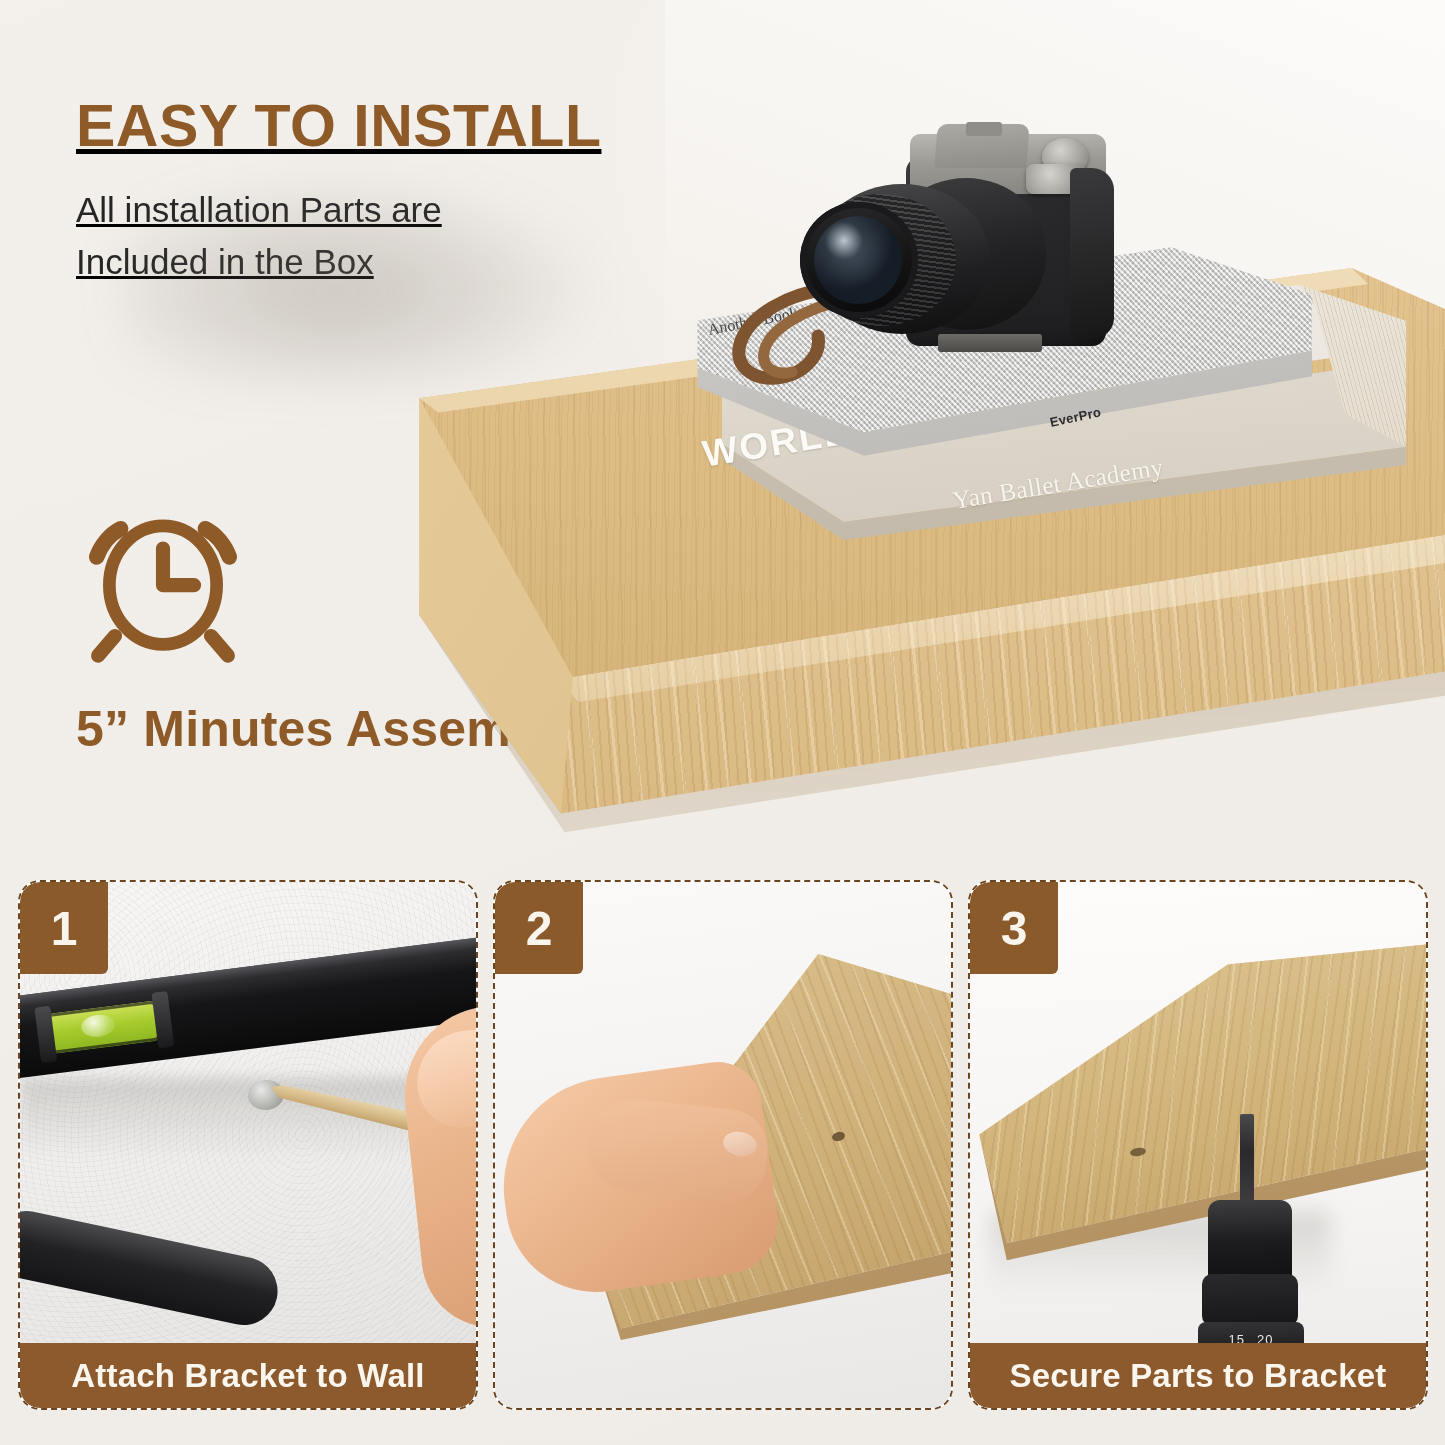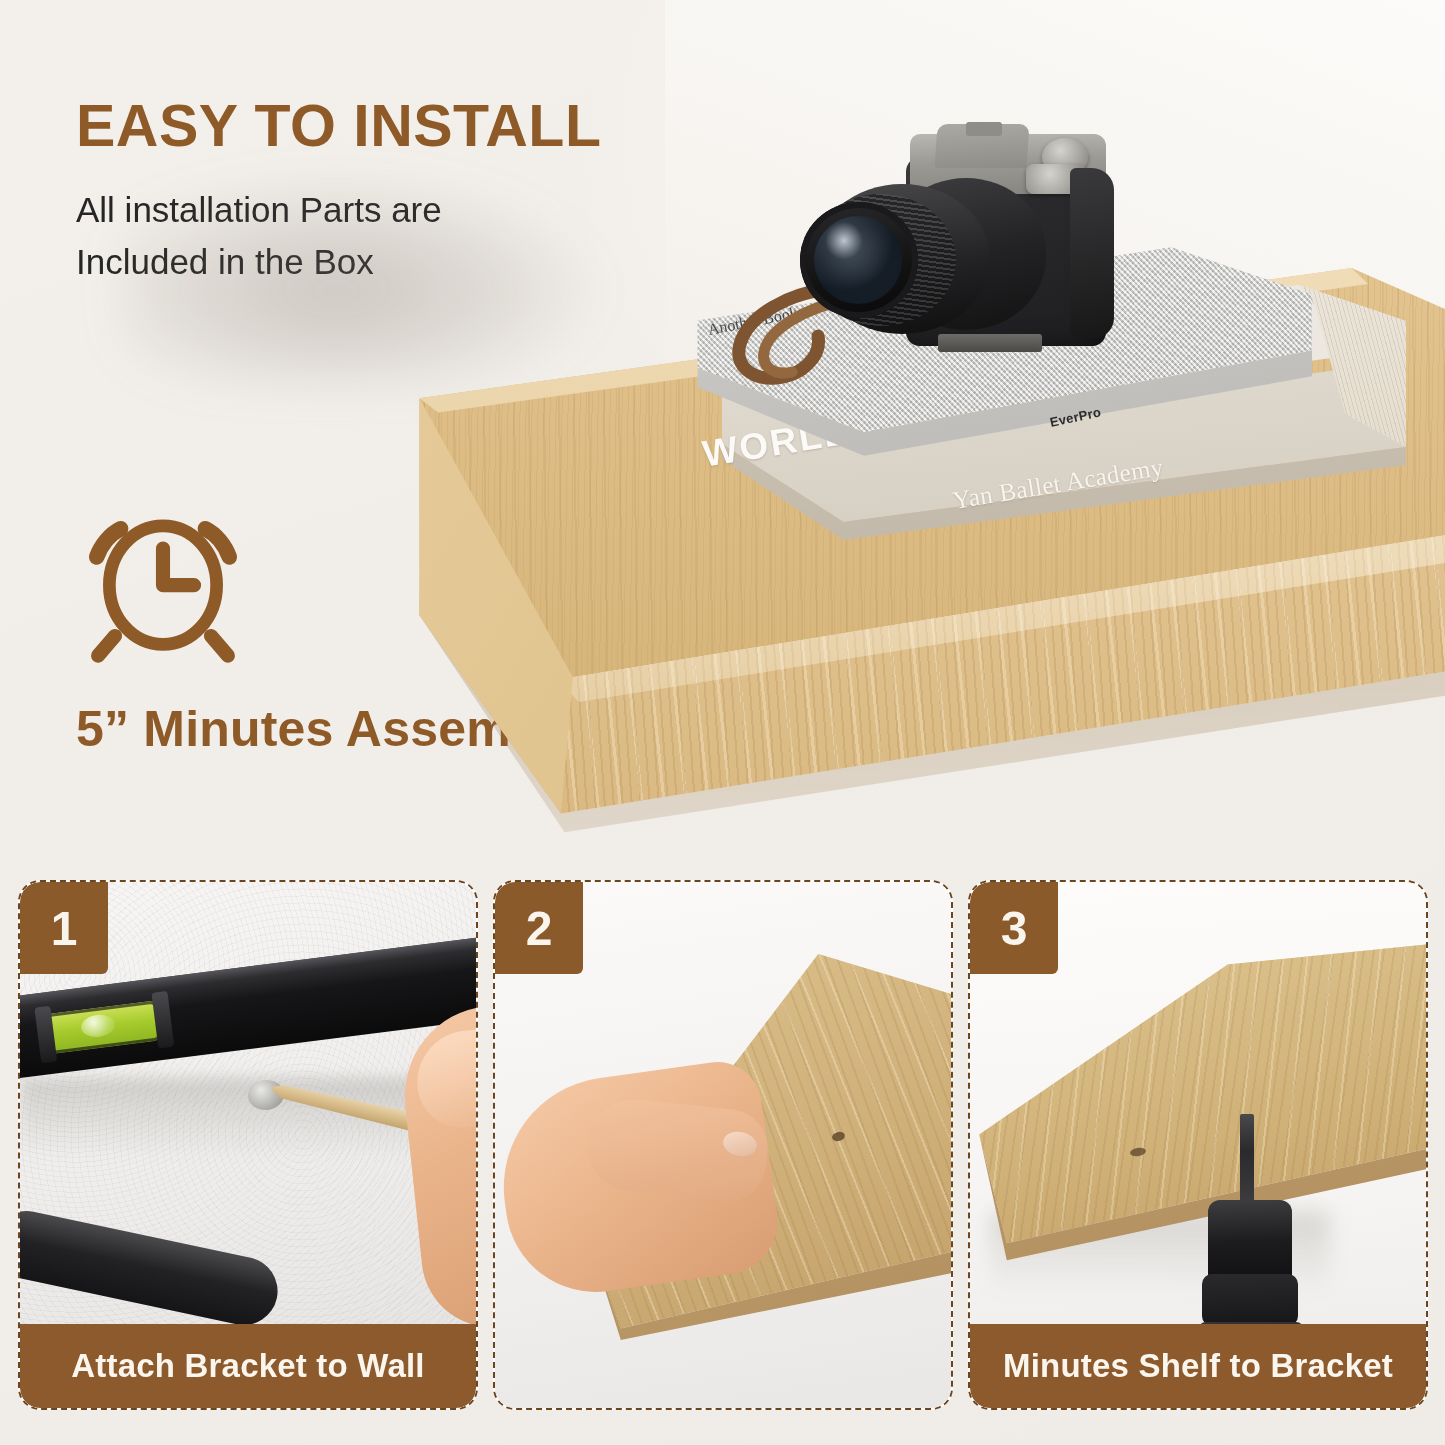--- a/index.html
+++ b/index.html
@@ -15,21 +15,21 @@
     position:relative;
     width:1445px; height:1445px;
     background:
       radial-gradient(ellipse 900px 700px at 78% 12%, #FBF9F6 0%, rgba(251,249,246,0) 62%),
       linear-gradient(160deg, #F3F0EB 0%, #F1EEE9 45%, #EFECE7 100%);
     overflow:hidden;
   }
 
   
   .headline {
-    position:absolute; left:76px; top:96px; width:680px;
+    position:absolute; left:76px; top:96px; width:680px;text-decoration:underline;
   }
   .headline h1 {
     font-size:59px;
     font-weight:bold;
     letter-spacing:0.5px;
     color:#8E5A28;
     line-height:1.02;
     white-space:nowrap;
   }
   .subcopy {
@@ -292,21 +292,21 @@
     width:88px; height:92px;
     background:#8A5A2B;
     display:flex; align-items:center; justify-content:center;
     font-size:48px; font-weight:bold; color:#FAF5EC;
     border-radius:20px 0 6px 0;
   }
 
   .photo { position:absolute; inset:0; overflow:hidden; }
 
   .caption {
-    position:absolute; left:0; right:0; bottom:0; height:84px; z-index:5;
+    position:absolute; left:0; right:0; bottom:0; height:65px; z-index:5;
     background:#8C5A2C;
     display:flex; align-items:center; justify-content:center;
     color:#FAF6EE; font-size:33px; font-weight:bold;
     letter-spacing:.2px; white-space:nowrap;
     border-radius:0 0 20px 20px;
   }
 
   
   .p1-wall { position:absolute; inset:0; background:linear-gradient(168deg,#F7F6F4 0%,#EDECEA 60%,#E3E2E0 100%); }
   .p1-wall::after {
@@ -632,17 +632,17 @@
         <div class="p3-bit"></div>
         <div class="p3-chuck"></div>
         <div class="p3-collar"></div>
         <div class="p3-torque">
           <span>15</span>
           <span>20</span>
         </div>
         <div class="p3-body"></div>
       </div>
       <div class="badge">3</div>
-      <div class="caption">Minutes Shelf to Bracket</div>
+      <div class="caption">Secure Parts to Bracket</div>
     </div>
 
   </div>
 </div>
 
 </body></html>

